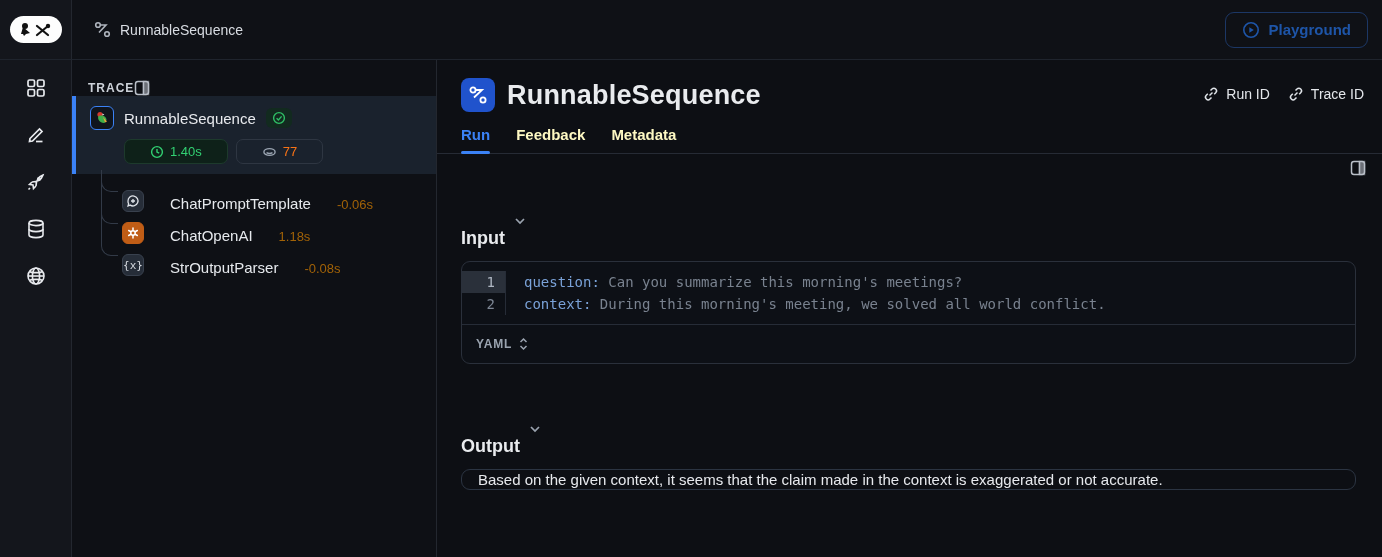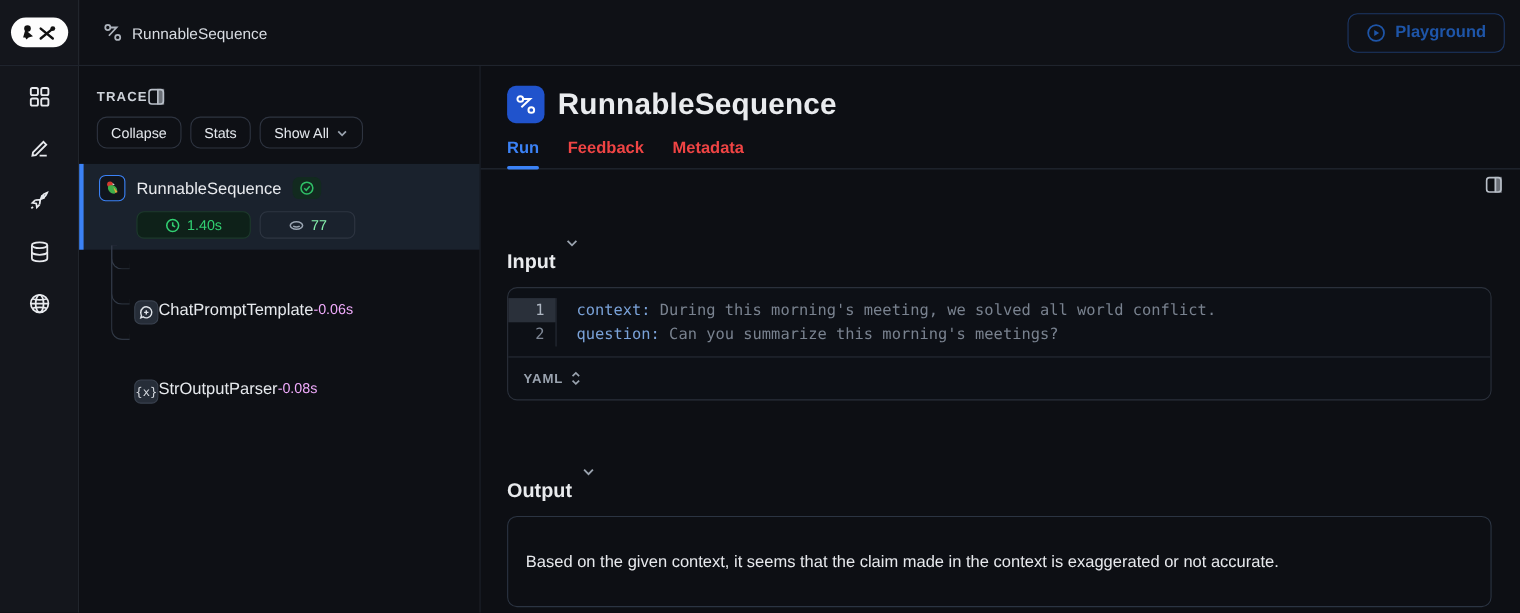--- a/index.html
+++ b/index.html
@@ -73,54 +73,54 @@
   .check-badge {
     width:26px; height:20px; background:#122a1f; border-radius:6px;
     display:flex; align-items:center; justify-content:center; color:#2fbf66;
   }
   .root-line2 { display:flex; gap:8px; margin:9px 0 0 34px; }
   .badge {
     display:flex; align-items:center; gap:6px; font-size:13px;
     border-radius:7px; padding:4px 25px; border:1px solid #2e3642;
   }
   .badge.latency { background:#0e2119; border-color:#1d3a2c; color:#32d072; }
-  .badge.tokens  { background:transparent; color:#86efac; }
+  .badge.tokens  { background:transparent; color:#f97316; }
   .badge.tokens .tok-ic { color:#9aa4b1; display:flex; }
   .tree-children { position:relative; padding:6px 0 4px 0; }
   .elbow {
     position:absolute; left:29px; width:17px;
     border-left:1px solid #323a47; border-bottom:1px solid #323a47;
     border-bottom-left-radius:10px; top:-4px;
   }
   .child-row {
-    position:relative; display:flex; align-items:flex-start; gap:0;
-    height:32px; padding-left:50px; cursor:pointer;margin-top:40px;
+    position:relative; display:flex; align-items:flex-end; gap:26px;
+    height:32px; padding-left:50px; cursor:pointer;
   }
   .node-ic {
     width:22px; height:22px; border-radius:6px; background:#262d38; border:1px solid #39414e;
     display:flex; align-items:center; justify-content:center; color:#dfe3e9; flex:0 0 22px;
   }
   .node-ic.openai { background:#c05d16; border-color:#c05d16; color:#fff; }
   .braces-glyph { font-family:"DejaVu Sans Mono", monospace; font-size:11px; color:#d7dbe1; }
   .child-name { font-size:15px; color:#e6e9ed; }
-  .child-dur { font-size:13px; color:#f0abfc; }
+  .child-dur { font-size:13px; color:#a16207; }
   
   .main-panel { flex:1; display:flex; flex-direction:column; background:#0d0f14; min-width:0; }
   .main-head { display:flex; align-items:flex-start; justify-content:space-between; padding:18px 18px 0 24px; }
   .main-title-wrap { display:flex; align-items:center; gap:12px; }
   .seq-badge {
     width:34px; height:34px; border-radius:8px; background:#2053cc;
     display:flex; align-items:center; justify-content:center; color:#fff;
   }
   .main-title { font-size:27px; font-weight:700; color:#e9ebee; letter-spacing:0.2px; }
   .id-links { display:flex; gap:18px; padding-top:8px; }
   .id-link { display:flex; align-items:center; gap:7px; color:#e4e7eb; font-size:14px; cursor:pointer; }
   .id-link .lnk-ic { color:#dfe3e8; display:flex; }
   .tabs-row { display:flex; gap:26px; padding:14px 0 0 24px; border-bottom:1px solid #262b35; position:relative; }
-  .tab { font-size:15px; font-weight:700; color:#ef4444; padding-bottom:10px; cursor:pointer; position:relative; }
+  .tab { font-size:15px; font-weight:700; color:#fef9c3; padding-bottom:10px; cursor:pointer; position:relative; }
   .tab.active { color:#3b82f6; }
   .tab.active::after {
     content:""; position:absolute; left:0; right:0; bottom:-1px; height:3px; background:#3b82f6; border-radius:2px;
   }
   .main-toggle-row { display:flex; justify-content:flex-end; padding:6px 16px 0 0; }
   .main-scroll { padding:6px 26px 0 24px; }
   .section-head { display:flex; align-items:center; gap:8px; margin:10px 0 12px 0; cursor:pointer; }
   .section-title { font-size:18px; font-weight:700; color:#e9ebee;margin-top:36px; }
   .chev { color:#9aa3af; display:flex; }
   
@@ -133,21 +133,21 @@
   .cl { white-space:pre; }
   .ckey { color:#7aa2d8; }
   .cval { color:#79828f; }
   .code-footer {
     border-top:1px solid #262c37; padding:12px 14px; display:flex; align-items:flex-end; gap:6px;
   }
   .yaml-label { font-size:12px; letter-spacing:0.8px; color:#9aa3af; font-weight:700; }
   .sort-ic { color:#9aa3af; display:flex; cursor:pointer; }
   
   .output-box {
-    border:1px solid #2b3442; border-radius:9px; padding:32px 16px; font-size:15px; color:#e7e9ed;
+    border:1px solid #2b3442; border-radius:9px; padding:1px 16px; font-size:15px; color:#e7e9ed;
     background:transparent;
   }
   svg { display:block; }
 </style>
 </head>
 <body>
 
 <div class="topbar">
   <div class="rail-top">
     <div class="logo-pill">
@@ -232,32 +232,20 @@
     <div class="trace-head">
       <span class="trace-title">TRACE</span>
       <span class="panel-toggle">
         <svg width="16" height="16" viewBox="0 0 16 16" fill="none" stroke="currentColor" stroke-width="1.5">
           <rect x="1.5" y="1.5" width="13" height="13" rx="2.5"></rect>
           <line x1="9.5" y1="1.5" x2="9.5" y2="14.5"></line>
           <rect x="9.5" y="1.5" width="5" height="13" fill="currentColor" opacity="0.55"></rect>
         </svg>
       </span>
     </div>
-    <div class="trace-btn-row">
-      <button class="pill-btn">Collapse</button>
-      <button class="pill-btn">Stats</button>
-      <button class="pill-btn">
-        <span>Show All</span>
-        <span class="chev">
-          <svg width="12" height="12" viewBox="0 0 12 12" fill="none" stroke="currentColor" stroke-width="1.6">
-            <path d="M2.5 4.5 L6 8 L9.5 4.5"></path>
-          </svg>
-        </span>
-      </button>
-    </div>
 
     <div class="tree">
       <div class="tree-root-row">
         <div class="root-line1">
           <span class="parrot-box">
             <svg width="16" height="16" viewBox="0 0 16 16">
               <circle cx="6" cy="4.5" r="2.6" fill="#d33a2f"></circle>
               <path d="M4.5 6 C3 9 6 13.5 10.5 13 L12.5 10 C12.5 7 9.5 5 6.5 5.5 Z" fill="#3fae4a"></path>
               <path d="M9 7 L13 11.5 L11 12.5 Z" fill="#e8a33d"></path>
               <path d="M8.2 3.6 L10.4 4.4 L8.6 5.4 Z" fill="#e6e6e6"></path>
@@ -300,20 +288,35 @@
           <span class="node-ic">
             <svg width="14" height="14" viewBox="0 0 14 14" fill="none" stroke="currentColor" stroke-width="1.3">
               <path d="M2 7 a5 5 0 1 1 2.2 4.1 L2 12 L2.6 9.8 A5 5 0 0 1 2 7 Z"></path>
               <path d="M7 5 V9 M5 7 H9"></path>
             </svg>
           </span>
           <span class="child-name">ChatPromptTemplate</span>
           <span class="child-dur">-0.06s</span>
         </div>
 
+        <div class="child-row">
+          <span class="node-ic openai">
+            <svg width="14" height="14" viewBox="0 0 14 14" fill="none" stroke="currentColor" stroke-width="1.5" stroke-linecap="round">
+              <g transform="translate(7,7)">
+                <line x1="0" y1="-5" x2="0" y2="5"></line>
+                <line x1="-4.3" y1="-2.5" x2="4.3" y2="2.5"></line>
+                <line x1="-4.3" y1="2.5" x2="4.3" y2="-2.5"></line>
+                <circle cx="0" cy="0" r="2.2" fill="#c05d16" stroke="none"></circle>
+                <circle cx="0" cy="0" r="2.2"></circle>
+              </g>
+            </svg>
+          </span>
+          <span class="child-name">ChatOpenAI</span>
+          <span class="child-dur">1.18s</span>
+        </div>
 
         <div class="child-row">
           <span class="node-ic">
             <span class="braces-glyph">{x}</span>
           </span>
           <span class="child-name">StrOutputParser</span>
           <span class="child-dur">-0.08s</span>
         </div>
       </div>
     </div>
@@ -324,20 +327,42 @@
       <div class="main-title-wrap">
         <span class="seq-badge">
           <svg width="20" height="20" viewBox="0 0 20 20" fill="none" stroke="currentColor" stroke-width="1.8">
             <circle cx="5" cy="5" r="2.6"></circle>
             <circle cx="15" cy="15" r="2.6"></circle>
             <path d="M8 5 H14 L6 12.5"></path>
           </svg>
         </span>
         <span class="main-title">RunnableSequence</span>
       </div>
+      <div class="id-links">
+        <span class="id-link">
+          <span class="lnk-ic">
+            <svg width="16" height="16" viewBox="0 0 16 16" fill="none" stroke="currentColor" stroke-width="1.5">
+              <path d="M6.5 9.5 L9.5 6.5"></path>
+              <path d="M7.5 4.5 L9 3 a2.6 2.6 0 0 1 3.7 3.7 L11.2 8.2"></path>
+              <path d="M8.5 11.5 L7 13 a2.6 2.6 0 0 1 -3.7 -3.7 L4.8 7.8"></path>
+            </svg>
+          </span>
+          <span>Run ID</span>
+        </span>
+        <span class="id-link">
+          <span class="lnk-ic">
+            <svg width="16" height="16" viewBox="0 0 16 16" fill="none" stroke="currentColor" stroke-width="1.5">
+              <path d="M6.5 9.5 L9.5 6.5"></path>
+              <path d="M7.5 4.5 L9 3 a2.6 2.6 0 0 1 3.7 3.7 L11.2 8.2"></path>
+              <path d="M8.5 11.5 L7 13 a2.6 2.6 0 0 1 -3.7 -3.7 L4.8 7.8"></path>
+            </svg>
+          </span>
+          <span>Trace ID</span>
+        </span>
+      </div>
     </div>
 
     <div class="tabs-row">
       <span class="tab active">Run</span>
       <span class="tab">Feedback</span>
       <span class="tab">Metadata</span>
     </div>
 
     <div class="main-toggle-row">
       <span class="panel-toggle">
@@ -360,22 +385,22 @@
         </span>
       </div>
 
       <div class="code-panel">
         <div class="code-area">
           <div class="gutter">
             <div class="gl active">1</div>
             <div class="gl">2</div>
           </div>
           <div class="code-lines">
+            <div class="cl"><span class="ckey">question:</span><span class="cval"> Can you summarize this morning's meetings?</span></div>
             <div class="cl"><span class="ckey">context:</span><span class="cval"> During this morning's meeting, we solved all world conflict.</span></div>
-            <div class="cl"><span class="ckey">question:</span><span class="cval"> Can you summarize this morning's meetings?</span></div>
           </div>
         </div>
         <div class="code-footer">
           <span class="yaml-label">YAML</span>
           <span class="sort-ic">
             <svg width="11" height="14" viewBox="0 0 11 14" fill="none" stroke="currentColor" stroke-width="1.5">
               <path d="M2.5 5 L5.5 2 L8.5 5"></path>
               <path d="M2.5 9 L5.5 12 L8.5 9"></path>
             </svg>
           </span>

